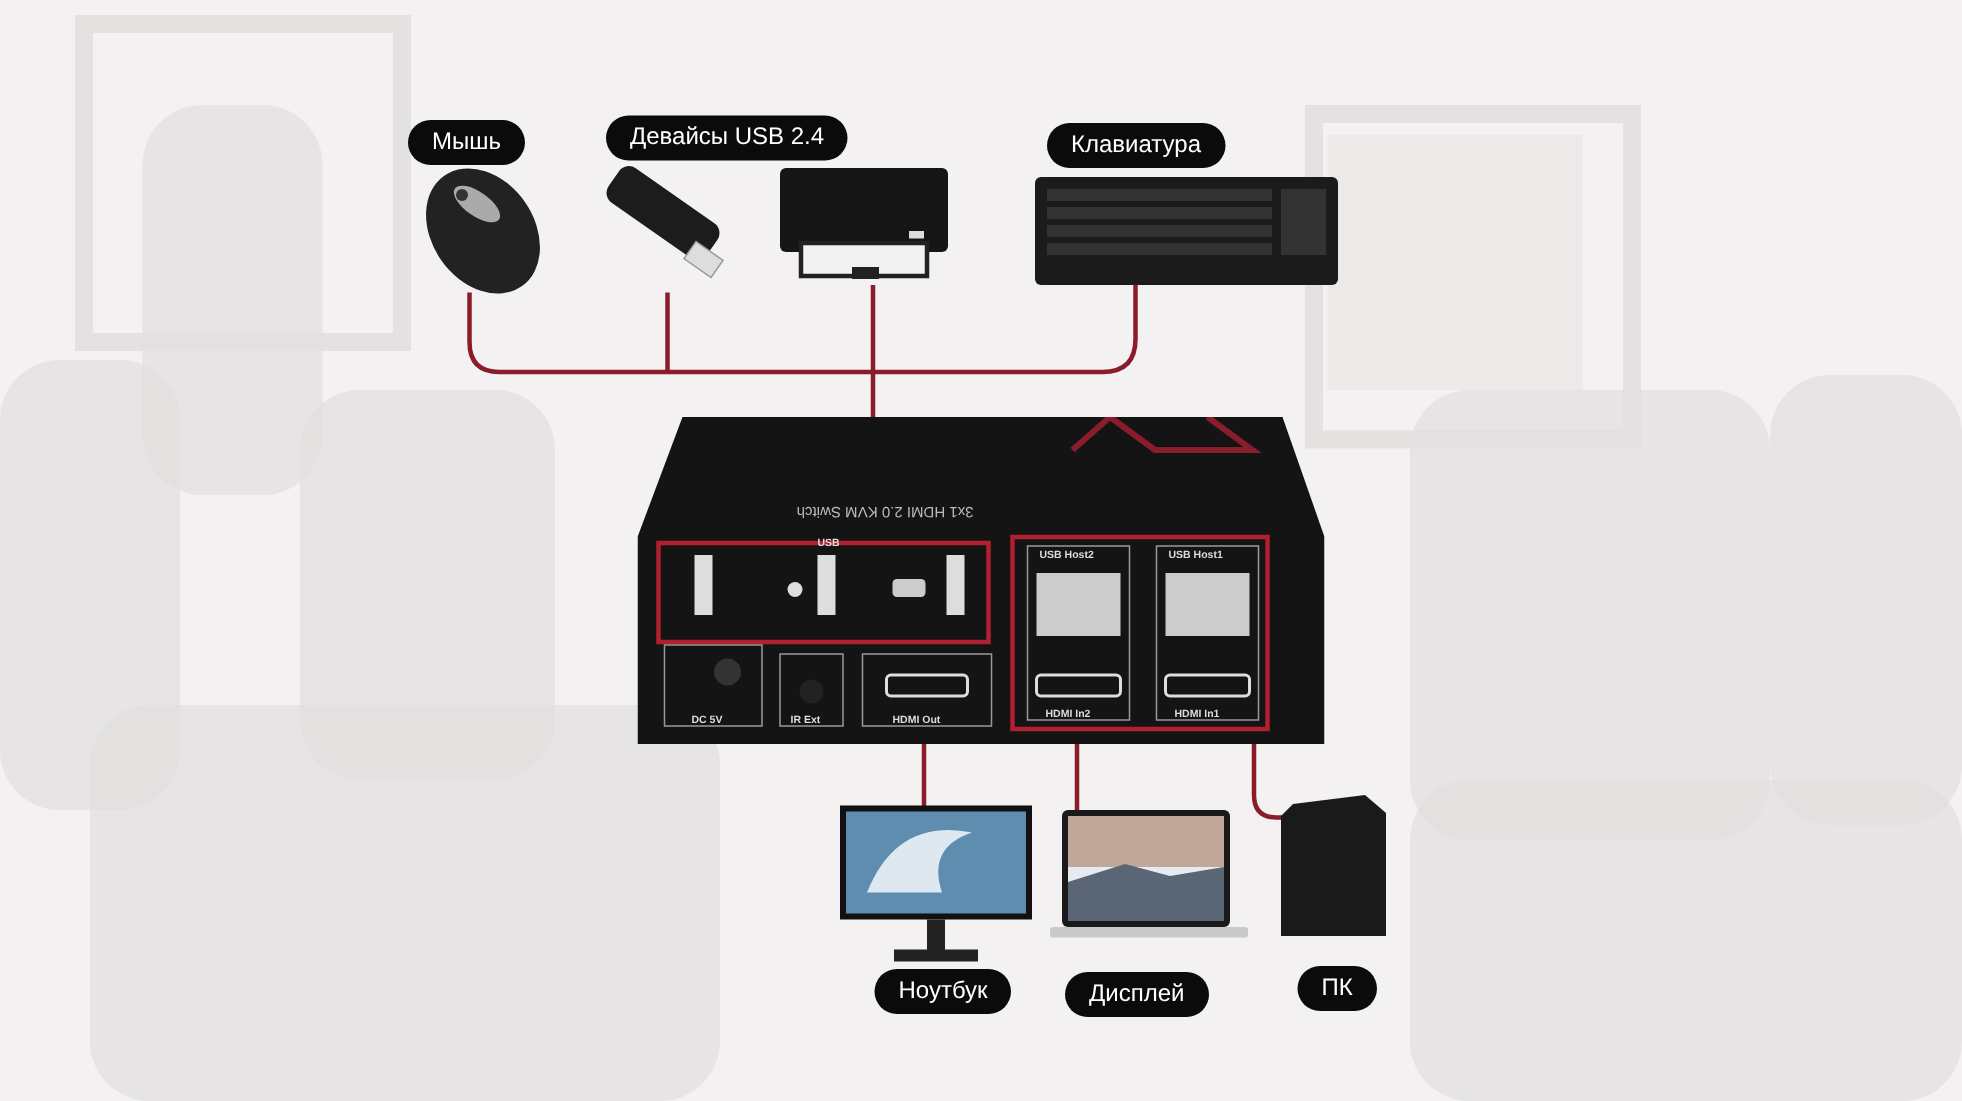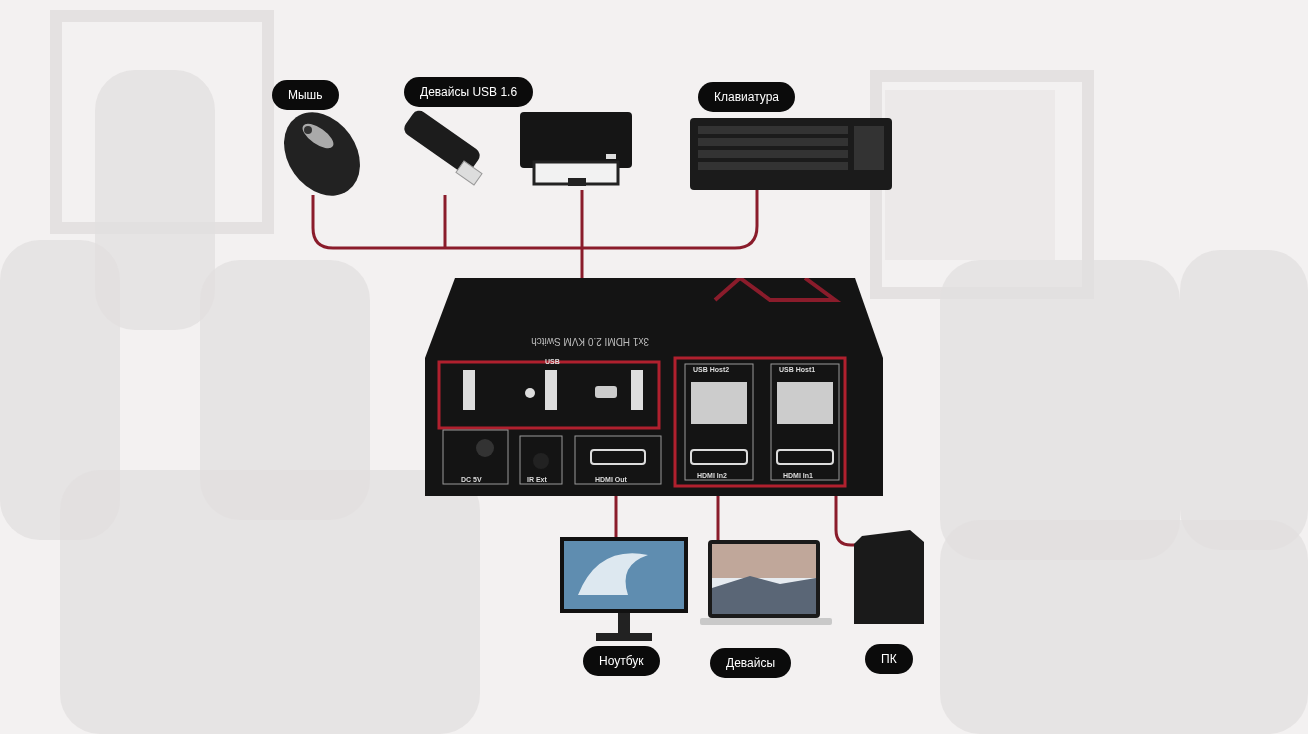--- a/index.html
+++ b/index.html
@@ -3,21 +3,21 @@
 <meta charset="utf-8">
 <style>
   html, body { margin:0; padding:0; }
   body { width:1308px; height:734px; overflow:hidden; position:relative;
          background:#f3f1f1; font-family:"Liberation Sans", sans-serif; }
   .bg { position:absolute; inset:0; overflow:hidden; }
   .bg .blob { position:absolute; background:#e2dfdf; border-radius:40px; opacity:.75; }
   .bg .rect { position:absolute; border:12px solid #e0dddd; opacity:.8; }
   .bg .screen { position:absolute; background:#ebe8e8; opacity:.9; }
   .label { position:absolute; background:#0b0b0b; color:#fff; border-radius:16px;
-           height:30px; line-height:30px; padding:0 16px; font-size:12px; white-space:nowrap; }
+           height:30px; line-height:30px; padding:0 16px; font-size:16px; white-space:nowrap; }
   svg.wires { position:absolute; left:0; top:0; }
   .dev { position:absolute; }
   .kvm { position:absolute; left:425px; top:278px; width:458px; height:218px; }
 </style>
 </head>
 <body>
 
 <div class="bg">
   <div class="rect" style="left:50px;top:10px;width:200px;height:200px;"></div>
   <div class="blob" style="left:95px;top:70px;width:120px;height:260px;"></div>
@@ -42,21 +42,21 @@
   </g>
 </svg>
 
 <div class="label" style="left:272px;top:80px;">Мышь</div>
 <svg class="dev" style="left:276px;top:110px;" width="95" height="90">
   <ellipse cx="46" cy="44" rx="34" ry="45" transform="rotate(-35 46 44)" fill="#222"></ellipse>
   <ellipse cx="42" cy="26" rx="8" ry="18" transform="rotate(-55 42 26)" fill="#aaa"></ellipse>
   <circle cx="32" cy="20" r="4" fill="#333"></circle>
 </svg>
 
-<div class="label" style="left:404px;top:77px;">Девайсы USB 1.6</div>
+<div class="label" style="left:404px;top:77px;">Девайсы USB 2.4</div>
 <svg class="dev" style="left:392px;top:108px;" width="100" height="90">
   <rect x="10" y="20" width="80" height="28" rx="8" transform="rotate(35 50 34)" fill="#1c1c1c"></rect>
   <rect x="66" y="58" width="22" height="14" transform="rotate(35 77 65)" fill="#ddd" stroke="#999"></rect>
 </svg>
 
 <svg class="dev" style="left:518px;top:108px;" width="118" height="82">
   <rect x="2" y="4" width="112" height="56" rx="4" fill="#151515"></rect>
   <rect x="16" y="54" width="84" height="22" fill="#f2f2f2" stroke="#222" stroke-width="3"></rect>
   <rect x="50" y="70" width="18" height="8" fill="#222"></rect>
   <rect x="88" y="46" width="10" height="5" fill="#ddd"></rect>
@@ -121,18 +121,18 @@
 </svg>
 <div class="label" style="left:583px;top:646px;">Ноутбук</div>
 
 <svg class="dev" style="left:700px;top:538px;" width="132" height="90">
   <rect x="8" y="2" width="112" height="78" rx="4" fill="#1a1a1a"></rect>
   <rect x="12" y="6" width="104" height="70" fill="#c0a79a"></rect>
   <rect x="12" y="40" width="104" height="36" fill="#e6ebf0"></rect>
   <path d="M12 50 L50 38 L80 46 L116 40 V76 H12 Z" fill="#5a6676"></path>
   <rect x="0" y="80" width="132" height="7" rx="2" fill="#c9c9c9"></rect>
 </svg>
-<div class="label" style="left:710px;top:648px;">Девайсы</div>
+<div class="label" style="left:710px;top:648px;">Дисплей</div>
 
 <svg class="dev" style="left:850px;top:528px;" width="76" height="100">
   <polygon points="12,8 60,2 74,14 74,96 4,96 4,16" fill="#1a1a1a"></polygon>
 </svg>
 <div class="label" style="left:865px;top:644px;text-align:center;">ПК</div>
 
 </body></html>

